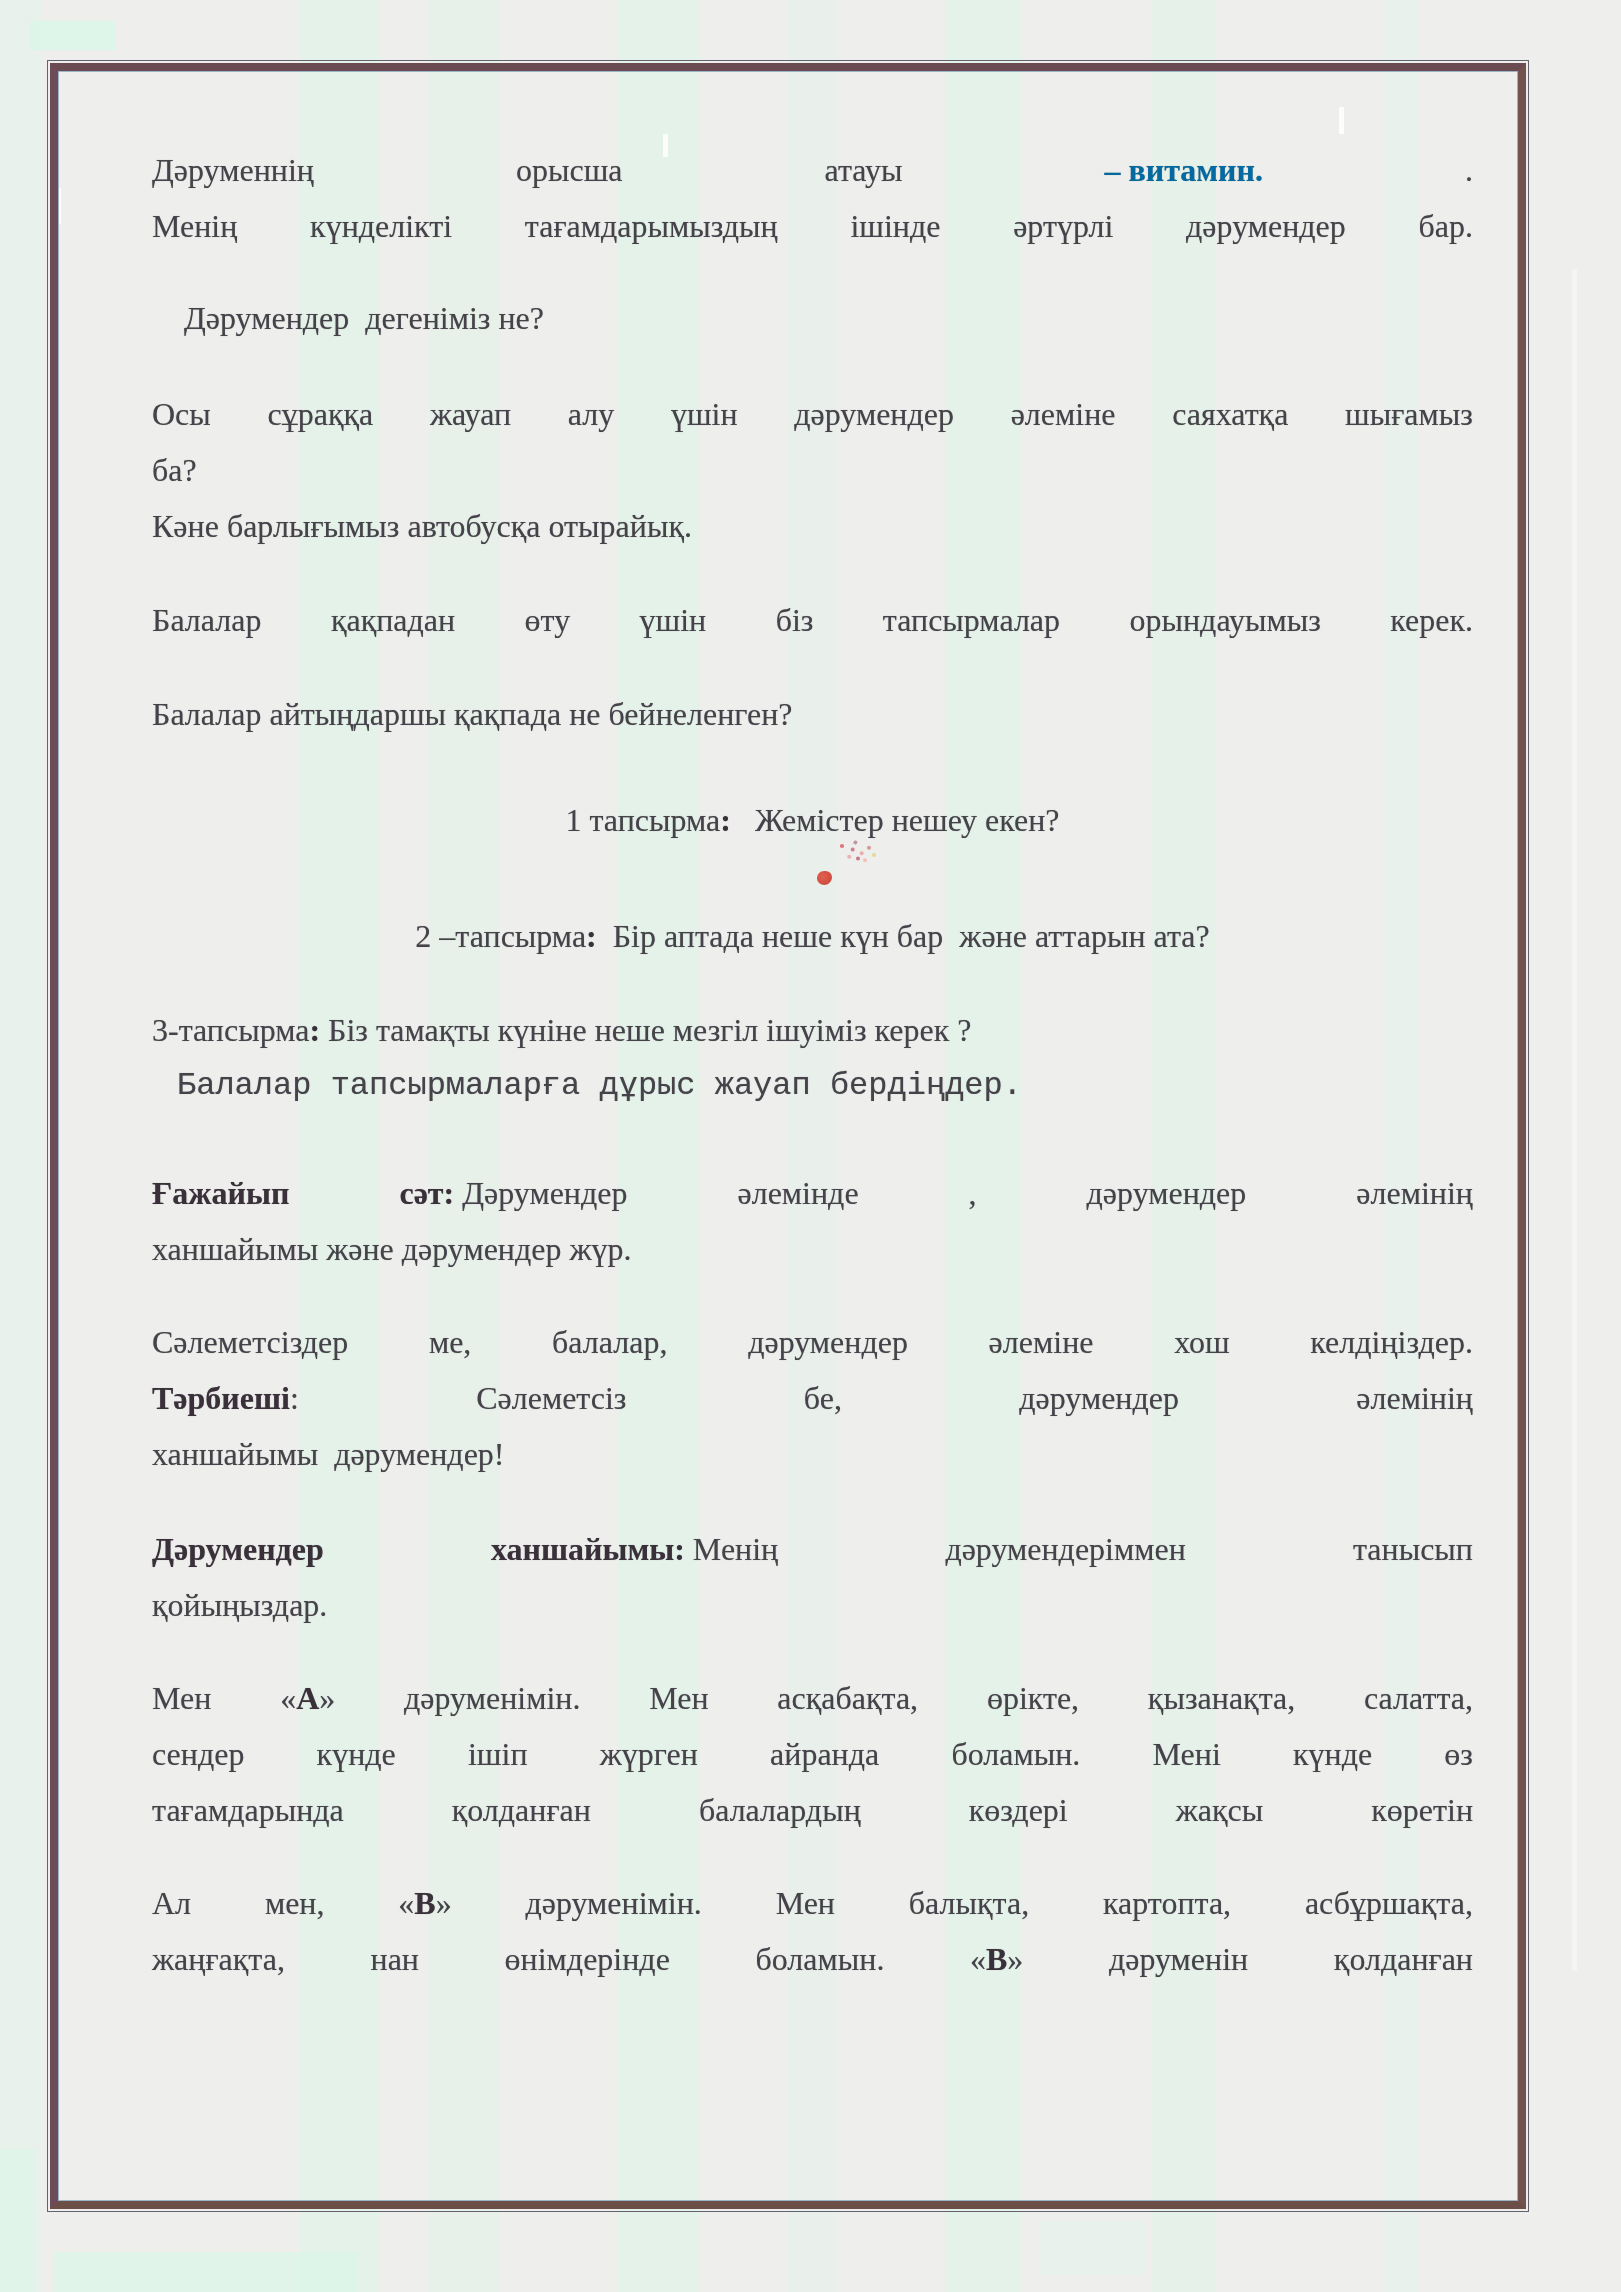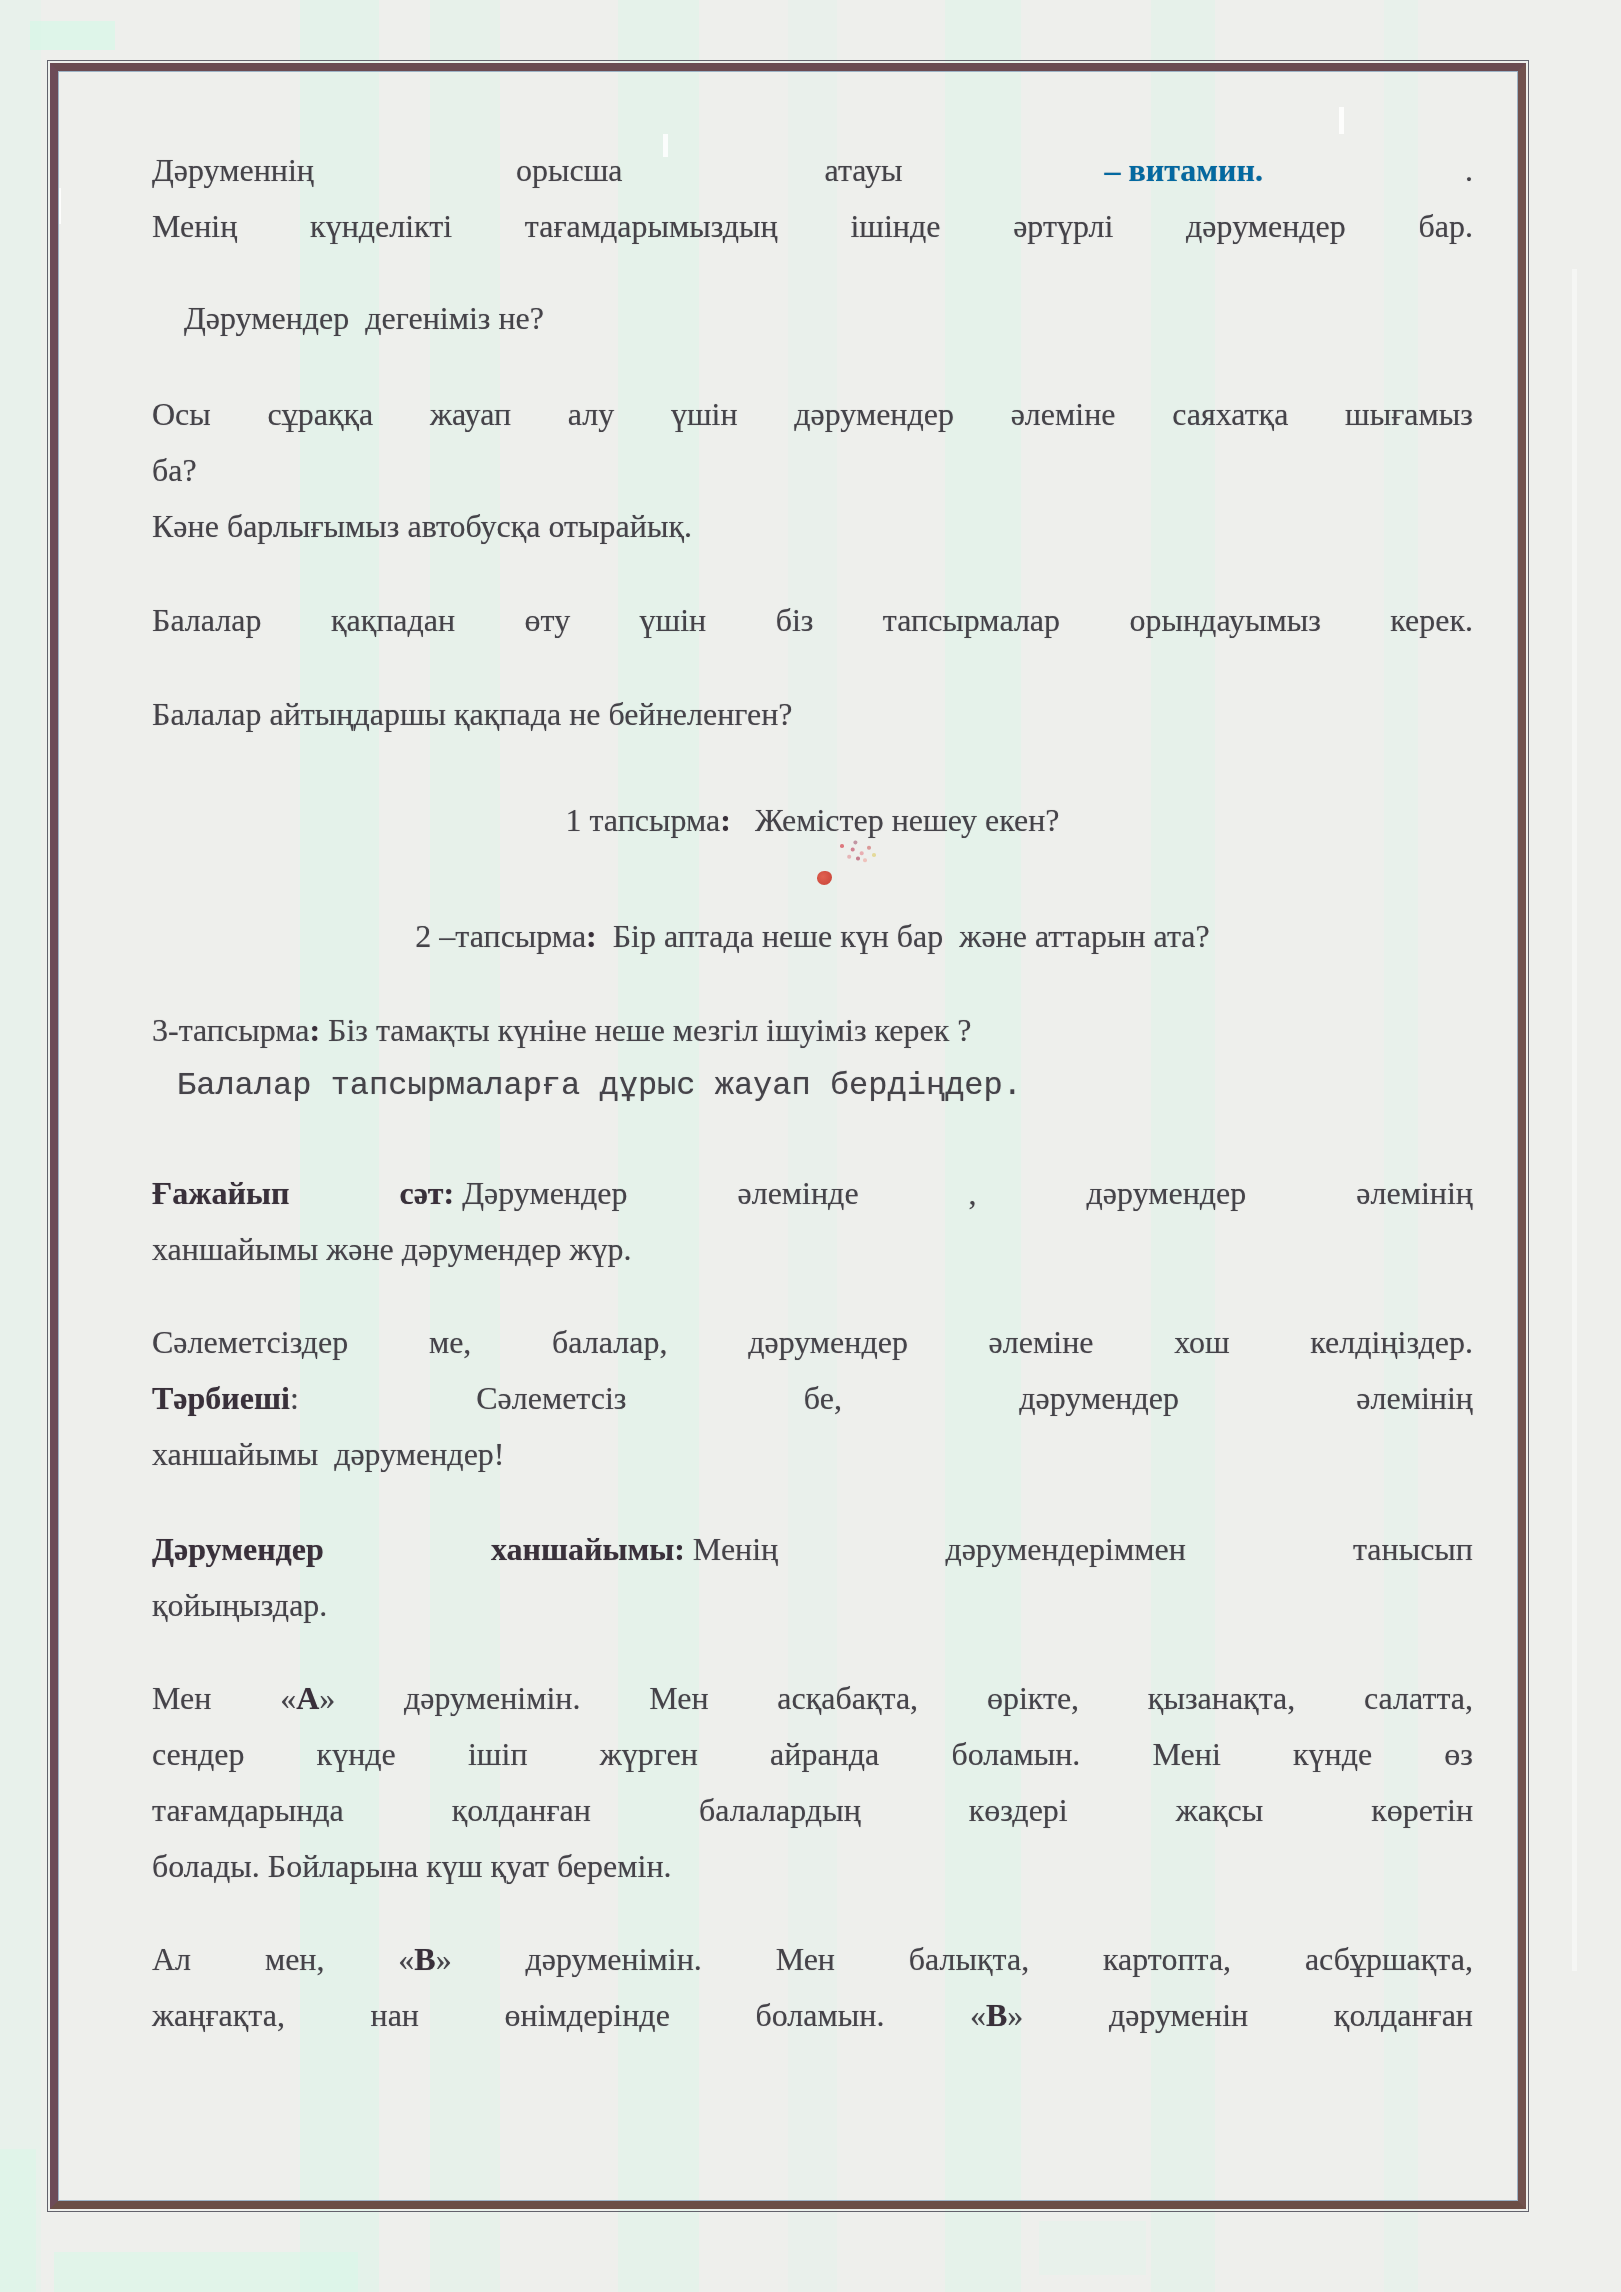--- a/index.html
+++ b/index.html
@@ -94,20 +94,19 @@
     <div class="line justify" style="margin-top: 51px;"><span class="group"><span class="bold">Ғажайып</span></span><span class="group"><span class="bold">сәт:</span><span> Дәрумендер</span></span><span class="group"><span>әлемінде</span></span><span class="group"><span>,</span></span><span class="group"><span>дәрумендер</span></span><span class="group"><span>әлемінің</span></span></div>
     <div class="line left"><span class="group"><span>ханшайымы және дәрумендер жүр.</span></span></div>
     <div class="line justify" style="margin-top: 37px;"><span class="group"><span>Сәлеметсіздер</span></span><span class="group"><span>ме,</span></span><span class="group"><span>балалар,</span></span><span class="group"><span>дәрумендер</span></span><span class="group"><span>әлеміне</span></span><span class="group"><span>хош</span></span><span class="group"><span>келдіңіздер.</span></span></div>
     <div class="line justify"><span class="group"><span class="bold">Тәрбиеші</span><span>:</span></span><span class="group"><span>Сәлеметсіз</span></span><span class="group"><span>бе,</span></span><span class="group"><span>дәрумендер</span></span><span class="group"><span>әлемінің</span></span></div>
     <div class="line left"><span class="group"><span>ханшайымы  дәрумендер!</span></span></div>
     <div class="line justify" style="margin-top: 39px;"><span class="group"><span class="bold">Дәрумендер</span></span><span class="group"><span class="bold">ханшайымы:</span><span> Менің</span></span><span class="group"><span>дәрумендеріммен</span></span><span class="group"><span>танысып</span></span></div>
     <div class="line left"><span class="group"><span>қойыңыздар.</span></span></div>
     <div class="line justify" style="margin-top: 37px;"><span class="group"><span>Мен</span></span><span class="group"><span>«</span><span class="bold">А</span><span>»</span></span><span class="group"><span>дәруменімін.</span></span><span class="group"><span>Мен</span></span><span class="group"><span>асқабақта,</span></span><span class="group"><span>өрікте,</span></span><span class="group"><span>қызанақта,</span></span><span class="group"><span>салатта,</span></span></div>
     <div class="line justify"><span class="group"><span>сендер</span></span><span class="group"><span>күнде</span></span><span class="group"><span>ішіп</span></span><span class="group"><span>жүрген</span></span><span class="group"><span>айранда</span></span><span class="group"><span>боламын.</span></span><span class="group"><span>Мені</span></span><span class="group"><span>күнде</span></span><span class="group"><span>өз</span></span></div>
     <div class="line justify"><span class="group"><span>тағамдарында</span></span><span class="group"><span>қолданған</span></span><span class="group"><span>балалардың</span></span><span class="group"><span>көздері</span></span><span class="group"><span>жақсы</span></span><span class="group"><span>көретін</span></span></div>
-    <div class="line left"><span class="group"><span>болады. Бойларына күш қуат беремін.</span></span></div>
     <div class="line justify" style="margin-top: 37px;"><span class="group"><span>Ал</span></span><span class="group"><span>мен,</span></span><span class="group"><span>«</span><span class="bold">В</span><span>»</span></span><span class="group"><span>дәруменімін.</span></span><span class="group"><span>Мен</span></span><span class="group"><span>балықта,</span></span><span class="group"><span>картопта,</span></span><span class="group"><span>асбұршақта,</span></span></div>
     <div class="line justify"><span class="group"><span>жаңғақта,</span></span><span class="group"><span>нан</span></span><span class="group"><span>өнімдерінде</span></span><span class="group"><span>боламын.</span></span><span class="group"><span>«</span><span class="bold">В</span><span>»</span></span><span class="group"><span>дәруменін</span></span><span class="group"><span>қолданған</span></span></div>
   </div>
 
 <div class="ink-speckle"></div>
 <div class="ink-dot"></div>
 
 
 </body></html>

